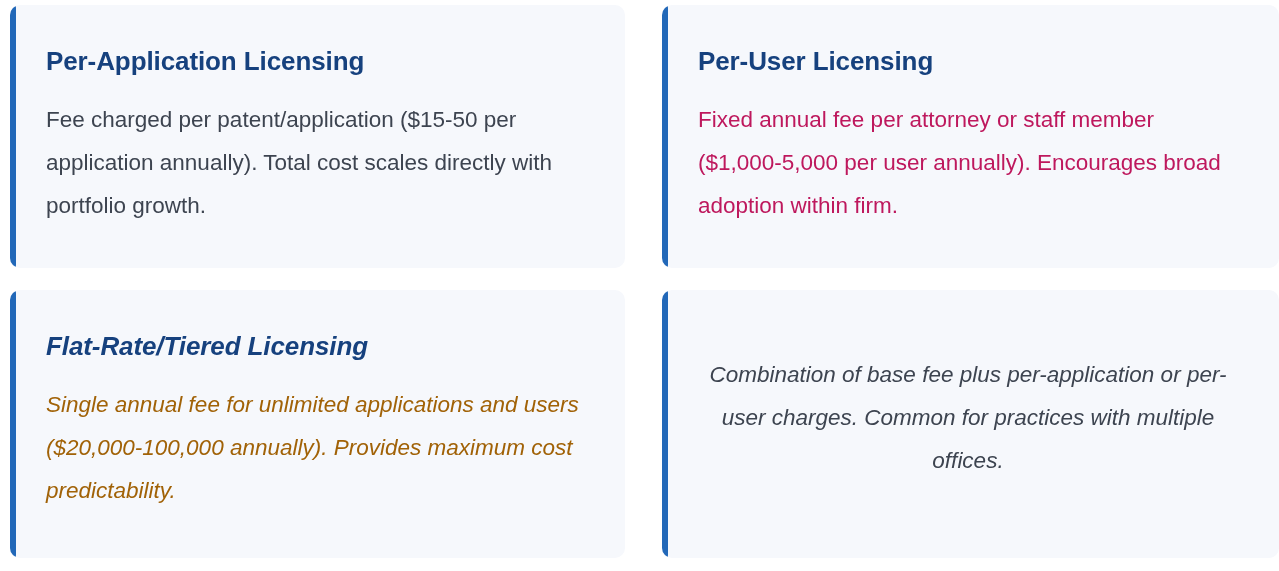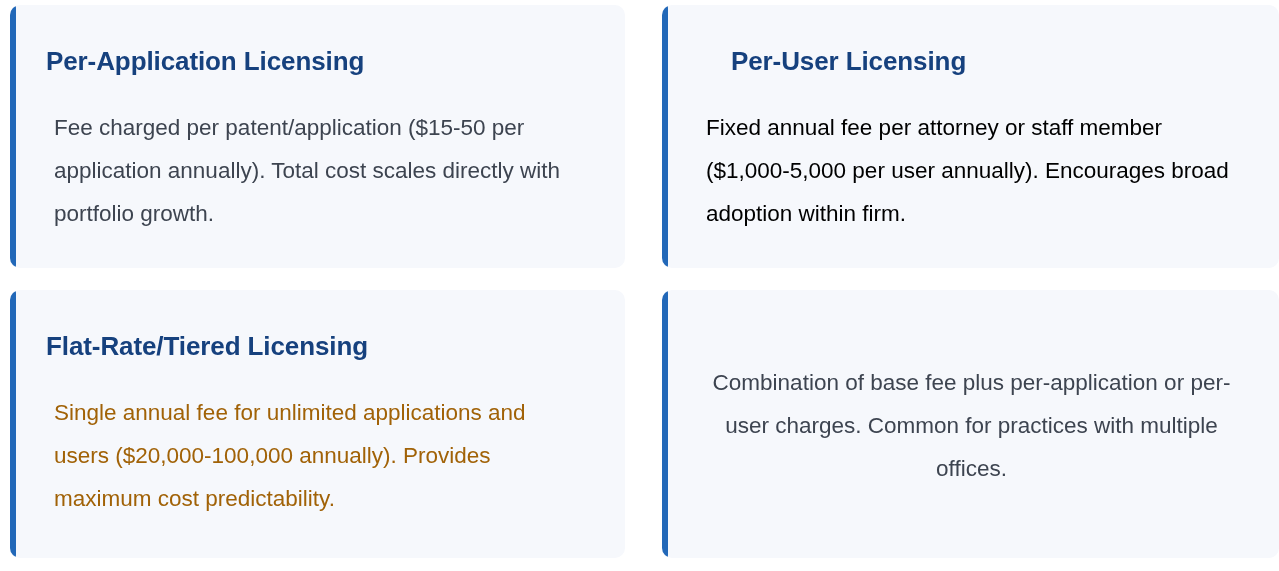--- a/index.html
+++ b/index.html
@@ -26,21 +26,21 @@
     row-gap: 0px;
   }
 
   .cell {
     position: relative;
     box-sizing: border-box;
   }
 
   .cell.col-left   { padding: 5px 22px 17px 10px; }
   .cell.col-right  { padding: 5px 0px  17px 15px; }
-  .cell.row-bottom { padding-top: 5px; padding-bottom: 13px; }
+  .cell.row-bottom { padding-top: 5px; padding-bottom: 13px; font-style: italic; }
 
   .card {
     position: relative;
     width: 100%;
     height: 100%;
     box-sizing: border-box;
     background: #f6f8fc;
     border-radius: 10px;
     padding: 42px 34px 30px 36px;
     overflow: hidden;
@@ -60,21 +60,21 @@
   .card-title {
     margin: 0;
     font-size: 26px;
     font-weight: bold;
     letter-spacing: -0.1px;
     line-height: 1.15;
     color: #16417e;
   }
 
   .card-body {
-    margin: 8px;
+    margin: 0;
     padding-top: 21px;
     font-size: 22.5px;
     line-height: 43px;
     color: #3d4450;
     max-width: 535px;
   }
 
   .cell.col-right .card-body { max-width: 540px; }
 </style>
 </head>
@@ -86,22 +86,22 @@
     <div class="card" style="--accent: #2268b8; background: rgb(246, 248, 252);">
       <span></span>
       <h3 class="card-title" style="color: rgb(22, 65, 126);">Per-Application Licensing</h3>
       <p class="card-body" style="color: rgb(61, 68, 80);">Fee charged per patent/application ($15-50 per application annually). Total cost scales directly with portfolio growth.</p>
     </div>
   </div>
 
   <div class="cell col-right row-top">
     <div class="card" style="--accent: #2268b8; background: rgb(246, 248, 252);">
       <span></span>
-      <h3 class="card-title" style="color: rgb(22, 65, 126); margin-left: 33px;">Per-User Licensing</h3>
-      <p class="card-body" style="color: #000000;">Fixed annual fee per attorney or staff member ($1,000-5,000 per user annually). Encourages broad adoption within firm.</p>
+      <h3 class="card-title" style="color: rgb(22, 65, 126);">Per-User Licensing</h3>
+      <p class="card-body" style="color: #be185d;">Fixed annual fee per attorney or staff member ($1,000-5,000 per user annually). Encourages broad adoption within firm.</p>
     </div>
   </div>
 
   <div class="cell col-left row-bottom">
     <div class="card" style="--accent: #2268b8; background: rgb(246, 248, 252);">
       <span></span>
       <h3 class="card-title" style="color: rgb(22, 65, 126);">Flat-Rate/Tiered Licensing</h3>
       <p class="card-body" style="color: #a16207;">Single annual fee for unlimited applications and users ($20,000-100,000 annually). Provides maximum cost predictability.</p>
     </div>
   </div>

